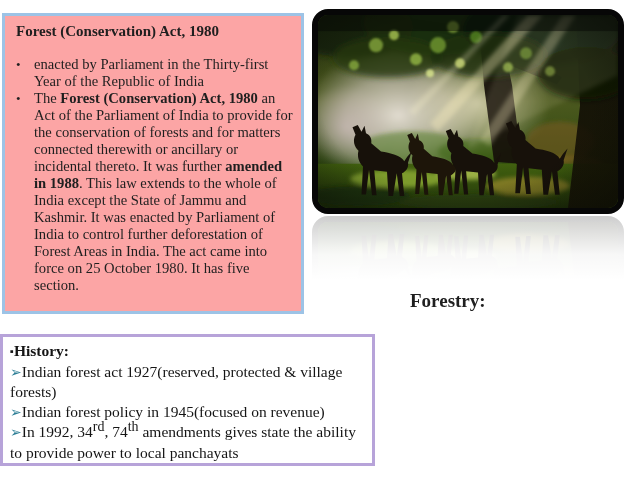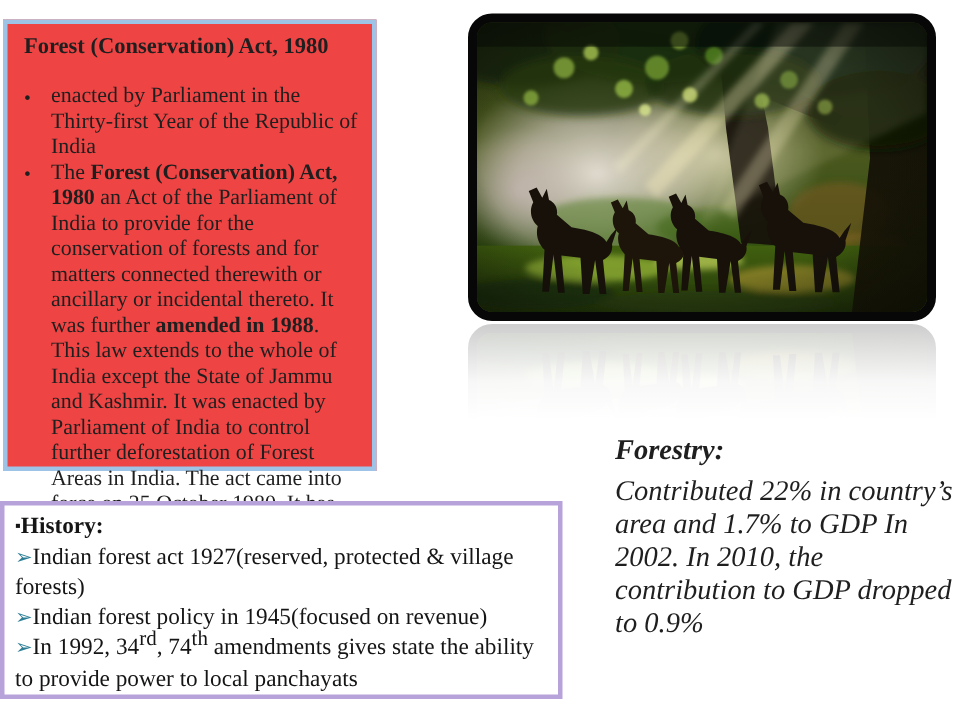--- a/index.html
+++ b/index.html
@@ -4,23 +4,23 @@
 <style>
   html,body{margin:0;padding:0;}
   body{
     width:640px;height:480px;position:relative;overflow:hidden;
     background:#ffffff;
     font-family:"Liberation Serif","DejaVu Serif",serif;
     color:#1f1f1f;
   }
   
   .act-box{
-    position:absolute;left:2px;top:13px;width:249px;height:301px;
+    position:absolute;left:2px;top:13px;width:302px;height:301px;
     border:3px solid #9dc3e6;box-sizing:border-box;
-    padding:4px 6px 0 11px;background:#ef4444;
+    padding:4px 6px 0 11px;background:#fca5a5;
   }
   .act-title{font-weight:bold;font-size:15px;line-height:18px;margin:2px 0 16px 0;}
   .act-bullet{display:flex;font-size:14.6px;line-height:17px;}
   .act-bullet .glyph{flex:none;width:18px;font-size:13px;}
   .bold{font-weight:bold;}
   
   .photo{
     position:absolute;left:312px;top:9px;width:312px;height:205px;
     border:6px solid #070707;border-radius:16px;box-sizing:border-box;
     overflow:hidden;background:#1c240c;
@@ -48,21 +48,21 @@
   }
   .history-heading{font-weight:bold;}
   .sq-glyph{font-size:11px;vertical-align:1px;}
   .arrow-glyph{color:#2e7f96;font-size:14px;}
   .history-item sup{font-size:14px;line-height:0;}
   
   .forestry{
     position:absolute;left:383px;top:290px;width:257px;
     font-size:19px;line-height:22px;color:#1f1f1f;
   }
-  .f-row{display:flex;margin-bottom:5px;font-style:italic;}
+  .f-row{display:flex;margin-bottom:5px;}
   .f-bullet-col{flex:none;width:27px;padding-top:6px;}
   .f-square{width:10px;height:10px;background:#1f3c5f;}
   .f-dot{width:7px;height:7px;border-radius:50%;background:#9cb7c8;margin-top:2px;}
   .f-heading{font-weight:bold;}
 </style>
 </head>
 <body>
 
 <div class="act-box">
   <div class="act-title">Forest (Conservation) Act, 1980</div>
@@ -213,15 +213,14 @@
   <div class="history-item"><span class="arrow-glyph">➢</span><span>In 1992, 34</span><sup>rd</sup><span>, 74</span><sup>th</sup><span> amendments gives state the ability to provide power to local panchayats</span></div>
 </div>
 
 <div class="forestry">
   <div class="f-row">
     <span class="f-bullet-col"><span class="f-square"></span></span>
     <span class="f-heading">Forestry:</span>
   </div>
   <div class="f-row">
     <span class="f-bullet-col"><span class="f-dot"></span></span>
-    <span>Contributed 22% in country’s area and 1.7% to GDP In 2002. In 2010, the contribution to GDP dropped to 0.9%</span>
   </div>
 </div>
 
 </body></html>

